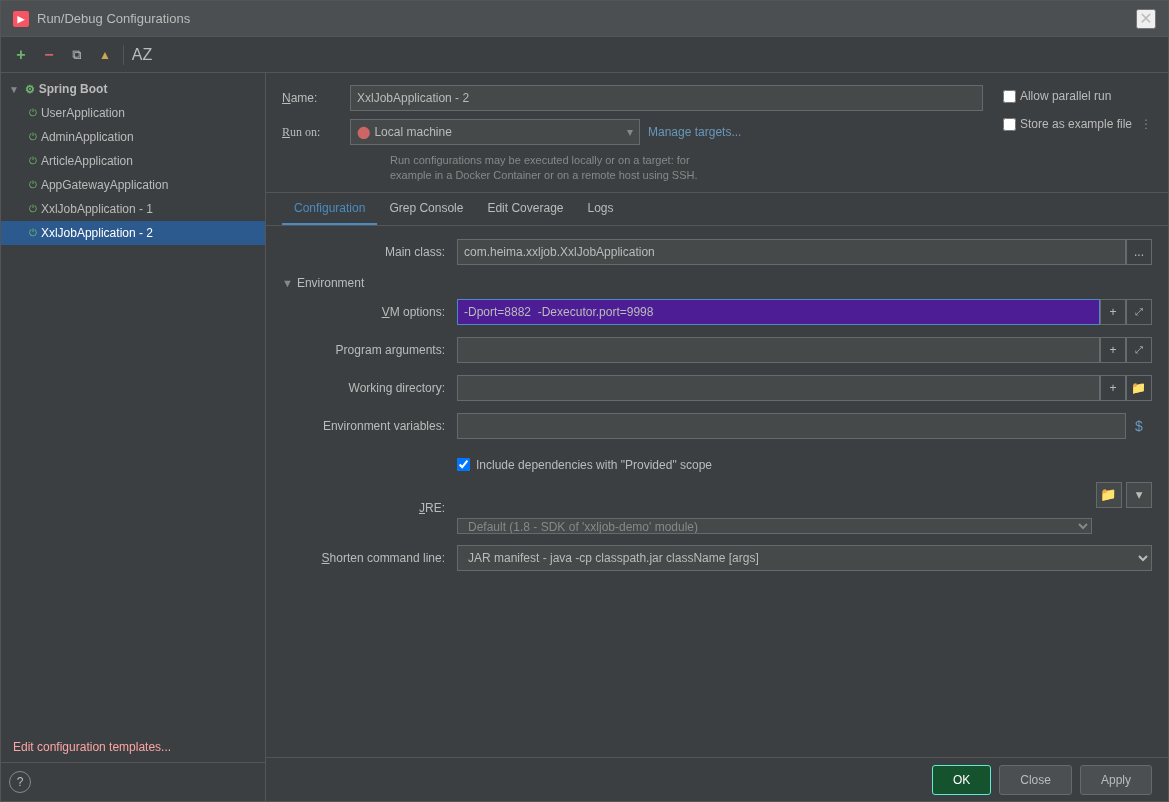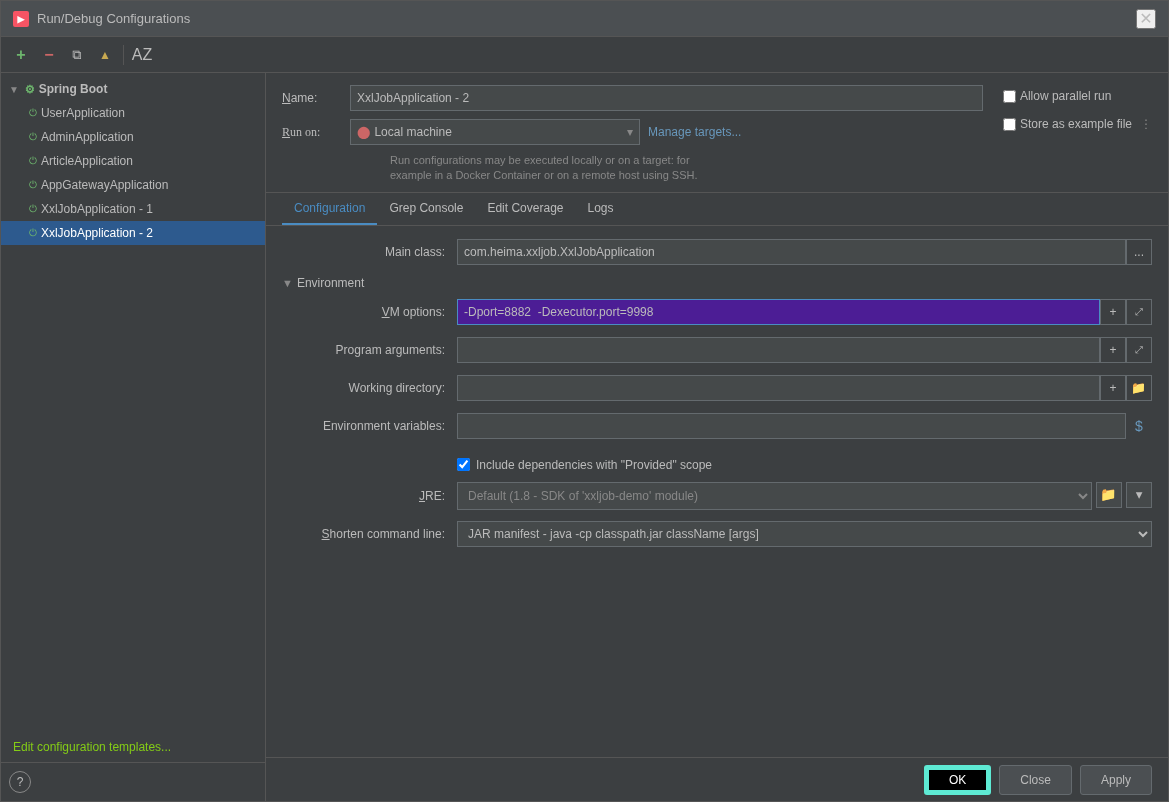--- a/index.html
+++ b/index.html
@@ -126,21 +126,21 @@
     }
     .tree-item .spring-icon {
       color: #6db56d;
       margin-right: 4px;
       font-size: 11px;
     }
     .tree-indent-1 { padding-left: 28px; }
 
     .edit-templates {
       padding: 8px 12px;
-      color: #84cc16;
+      color: #fca5a5;
       font-size: 12px;
       cursor: pointer;
       text-decoration: none;
     }
 
     .left-bottom {
       padding: 8px;
       border-top: 1px solid #555;
       display: flex;
       align-items: center;
@@ -413,23 +413,23 @@
       flex-shrink: 0;
     }
     .btn {
       height: 30px;
       padding: 0 20px;
       font-size: 12px;
       cursor: pointer;
       border-radius: 3px;
     }
     .btn-primary {
-      background: #000000;
+      background: #14532d;
       color: white;
-      border: 5px solid #5eead4;
+      border: 1px solid #5eead4;
     }
     .btn-secondary {
       background: #4b4f52;
       color: #bbbbbb;
       border: 1px solid #646a6e;
     }
 
     .folder-btn {
       width: 26px;
       height: 26px;
@@ -621,21 +621,21 @@
         <div class="checkbox-row">
           <label>
             <input type="checkbox" checked="" style="">
             <span>Include dependencies with "Provided" scope</span>
           </label>
         </div>
 
         <div class="form-row">
           <span class="form-label"><u>J</u>RE:</span>
           <div class="select-with-browse">
-            <select style="flex:1; height:28px; background:#45494a; border:1px solid #646a6e; color:#888; font-size:12px; padding:0 6px;">
+            <select style="flex:1; height:16px; background:#45494a; border:1px solid #646a6e; color:#888; font-size:12px; padding:0 6px;margin-top:36px;">
               <option>Default (1.8 - SDK of 'xxljob-demo' module)</option>
             </select>
             <button class="browse-btn" style="color:#c8a951;">📁</button>
             <button class="browse-btn">▾</button>
           </div>
         </div>
 
         <div class="form-row">
           <span class="form-label"><u>S</u>horten command line:</span>
           <div class="input-with-btn">

